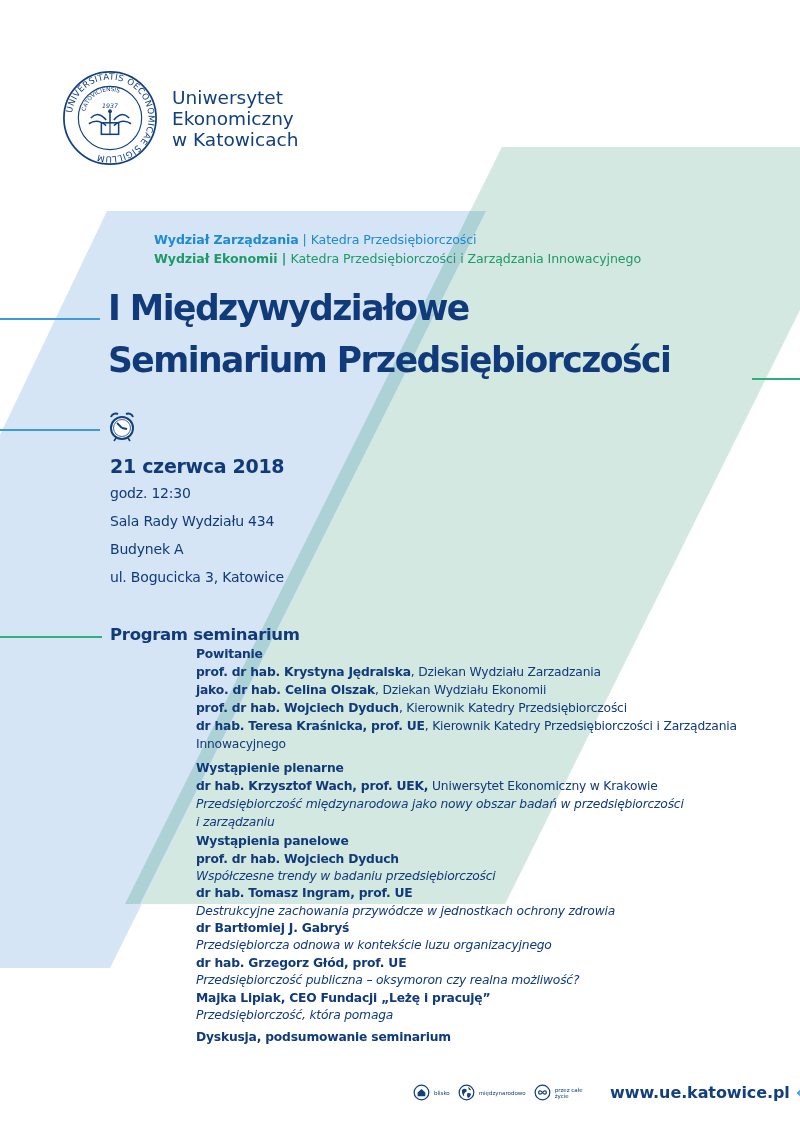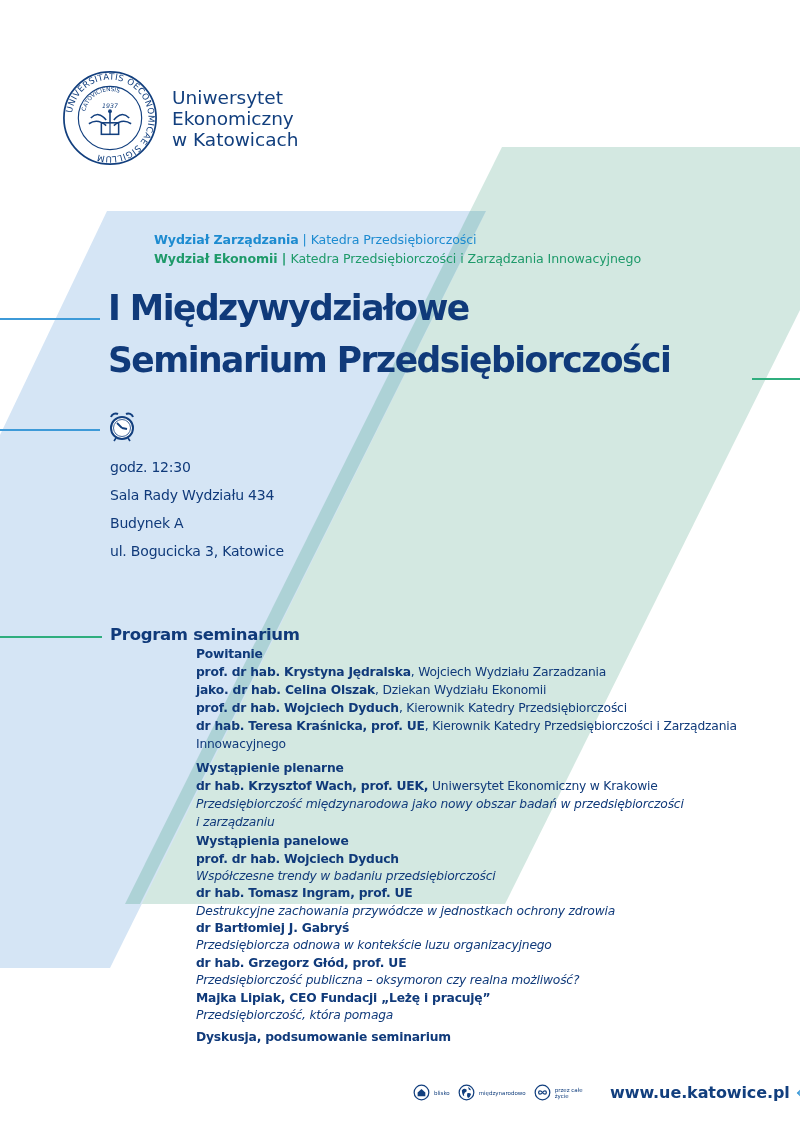--- a/index.html
+++ b/index.html
@@ -107,34 +107,35 @@
   <circle cx="14" cy="18" r="8.5" fill="none" stroke="#123f7e" stroke-width="0.8"></circle>
   <path d="M3,7 a5,5 0 0,1 7,-3" fill="none" stroke="#123f7e" stroke-width="2"></path>
   <path d="M25,7 a5,5 0 0,0 -7,-3" fill="none" stroke="#123f7e" stroke-width="2"></path>
   <line x1="14" y1="18" x2="9" y2="13" stroke="#123f7e" stroke-width="1.8"></line>
   <line x1="14" y1="18" x2="19" y2="19" stroke="#123f7e" stroke-width="1.8"></line>
   <line x1="8" y1="28" x2="6" y2="31" stroke="#123f7e" stroke-width="1.6"></line>
   <line x1="20" y1="28" x2="22" y2="31" stroke="#123f7e" stroke-width="1.6"></line>
 </svg>
 
 <div class="layer details">
+  <div class="date">21 czerwca 2018</div>
   <div class="line">godz. 12:30</div>
   <div class="line">Sala Rady Wydziału 434</div>
   <div class="line">Budynek A</div>
   <div class="line">ul. Bogucicka 3, Katowice</div>
 </div>
 
 <div class="layer prog-title">Program seminarium</div>
 
 <div class="layer program">
   <div class="row" style="top:645px">
       <span class="c"><span class="b">Powitanie</span></span>
     </div>
   <div class="row" style="top:663px">
-      <span class="c"><span class="b">prof. dr hab. Krystyna Jędralska</span><span>, Wojciech Wydziału Zarzadzania</span></span>
+      <span class="c"><span class="b">prof. dr hab. Krystyna Jędralska</span><span>, Dziekan Wydziału Zarzadzania</span></span>
     </div>
   <div class="row" style="top:681px">
       <span class="c"><span class="b">jako. dr hab. Celina Olszak</span><span>, Dziekan Wydziału Ekonomii</span></span>
     </div>
   <div class="row" style="top:699px">
       <span class="c"><span class="b">prof. dr hab. Wojciech Dyduch</span><span>, Kierownik Katedry Przedsiębiorczości</span></span>
     </div>
   <div class="row" style="top:717px">
       <span class="c"><span class="b">dr hab. Teresa Kraśnicka, prof. UE</span><span>, Kierownik Katedry Przedsiębiorczości i Zarządzania</span></span>
     </div>

